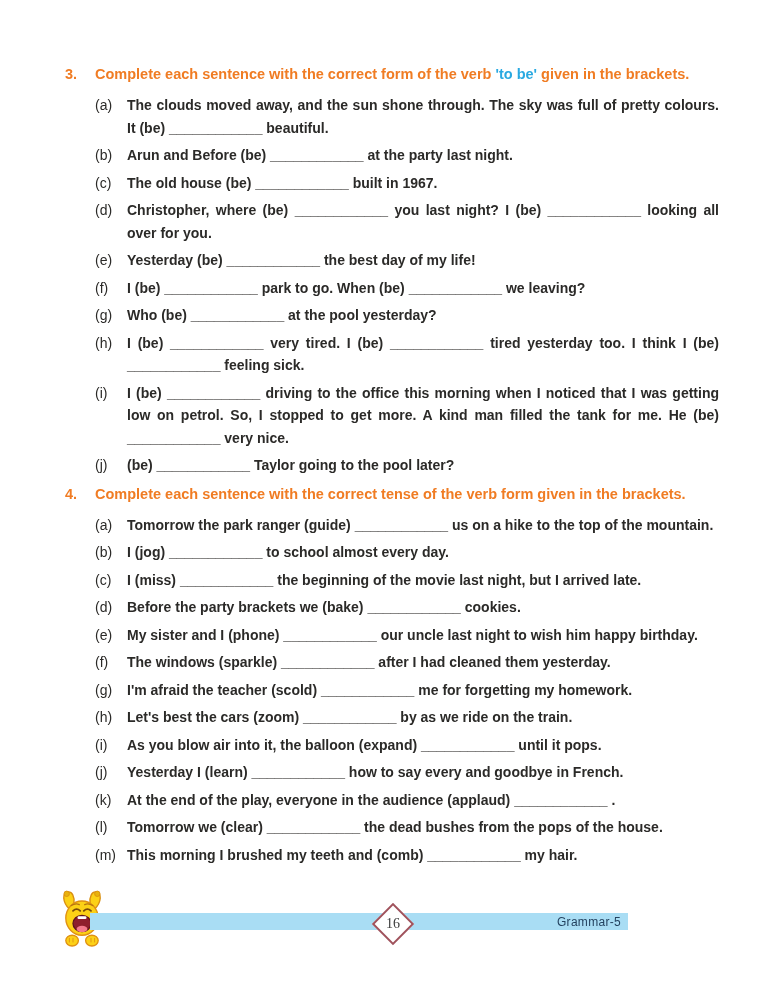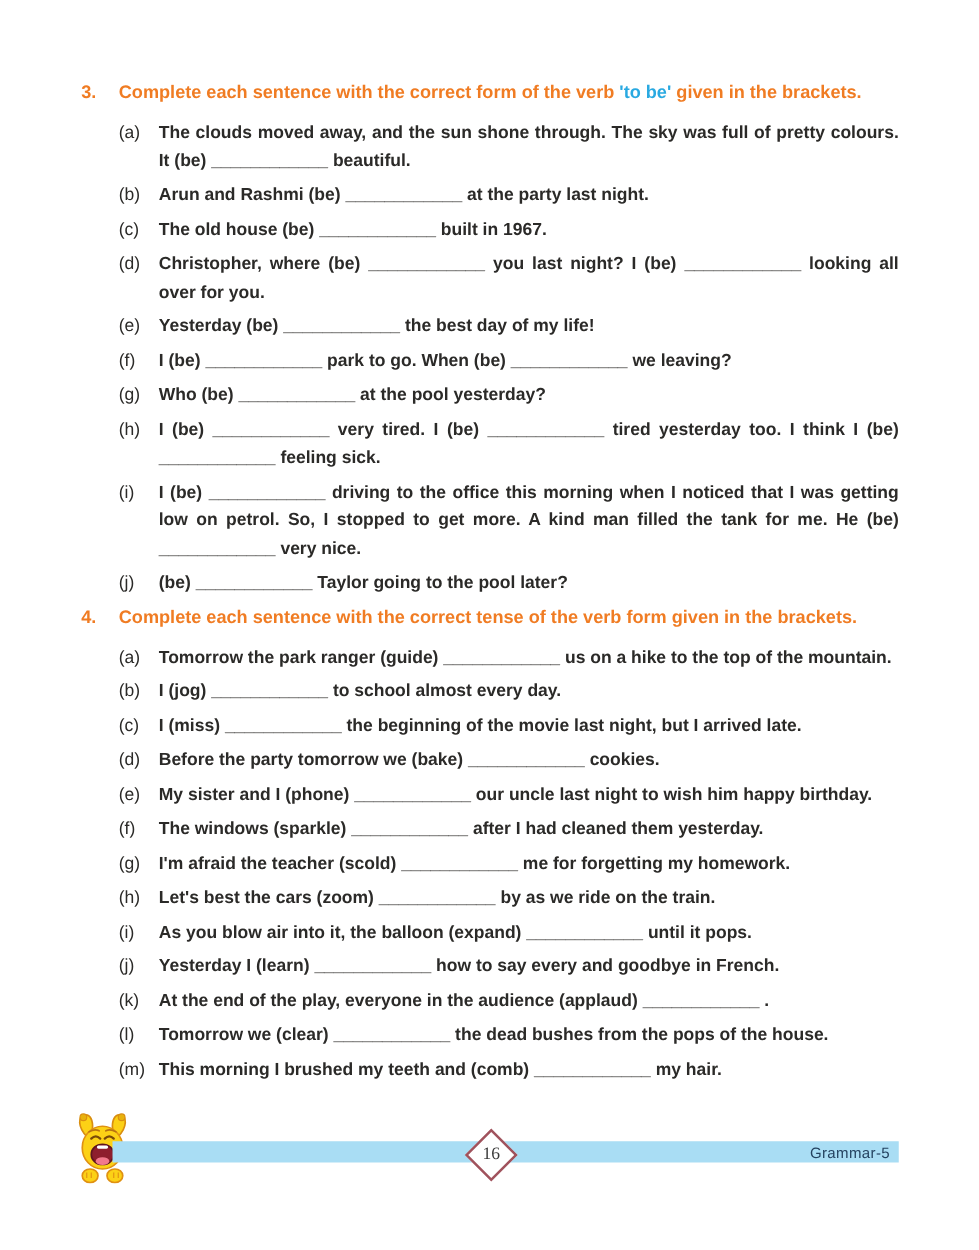--- a/index.html
+++ b/index.html
@@ -41,22 +41,23 @@
     line-height:22.5px;
     color:var(--body-text,#2b2a28);
     margin-bottom:5px;
   }
   .item-label{flex:0 0 32px;}
   .item-text{flex:1;text-align:justify;font-weight:bold;}
   
   .footer-bar{
     position:absolute;
     left:90px;top:913px;
-    width:629px;height:17px;
+    width:522px;height:17px;
     background:var(--bar-blue,#a9ddf4);
+    padding-left:16px;
   }
   .book-label{
     position:absolute;
     right:7px;top:50%;
     transform:translateY(-50%);
     font-size:12px;
     letter-spacing:0.3px;
     color:var(--footer-text,#24425f);
     font-family:"Liberation Sans", sans-serif;
   }
@@ -92,21 +93,21 @@
           <span class="q-num">3.</span>
           <span class="q-prompt"><span>Complete each sentence with the correct form of the verb </span><span class="hl">'to be'</span><span> given in the brackets.</span></span>
         </div>
         <ol class="items">
           <li class="item">
             <span class="item-label">(a)</span>
             <span class="item-text">The clouds moved away, and the sun shone through. The sky was full of pretty colours. It (be) ____________ beautiful.</span>
           </li>
           <li class="item">
             <span class="item-label">(b)</span>
-            <span class="item-text">Arun and Rashmi (be) ____________ at the party last night.</span>
+            <span class="item-text">Arun and Before (be) ____________ at the party last night.</span>
           </li>
           <li class="item">
             <span class="item-label">(c)</span>
             <span class="item-text">The old house (be) ____________ built in 1967.</span>
           </li>
           <li class="item">
             <span class="item-label">(d)</span>
             <span class="item-text">Christopher, where (be) ____________ you last night? I (be) ____________ looking all over for you.</span>
           </li>
           <li class="item">
@@ -148,21 +149,21 @@
           <li class="item">
             <span class="item-label">(b)</span>
             <span class="item-text">I (jog) ____________ to school almost every day.</span>
           </li>
           <li class="item">
             <span class="item-label">(c)</span>
             <span class="item-text">I (miss) ____________ the beginning of the movie last night, but I arrived late.</span>
           </li>
           <li class="item">
             <span class="item-label">(d)</span>
-            <span class="item-text">Before the party tomorrow we (bake) ____________ cookies.</span>
+            <span class="item-text">Before the party brackets we (bake) ____________ cookies.</span>
           </li>
           <li class="item">
             <span class="item-label">(e)</span>
             <span class="item-text">My sister and I (phone) ____________ our uncle last night to wish him happy birthday.</span>
           </li>
           <li class="item">
             <span class="item-label">(f)</span>
             <span class="item-text">The windows (sparkle) ____________ after I had cleaned them yesterday.</span>
           </li>
           <li class="item">

